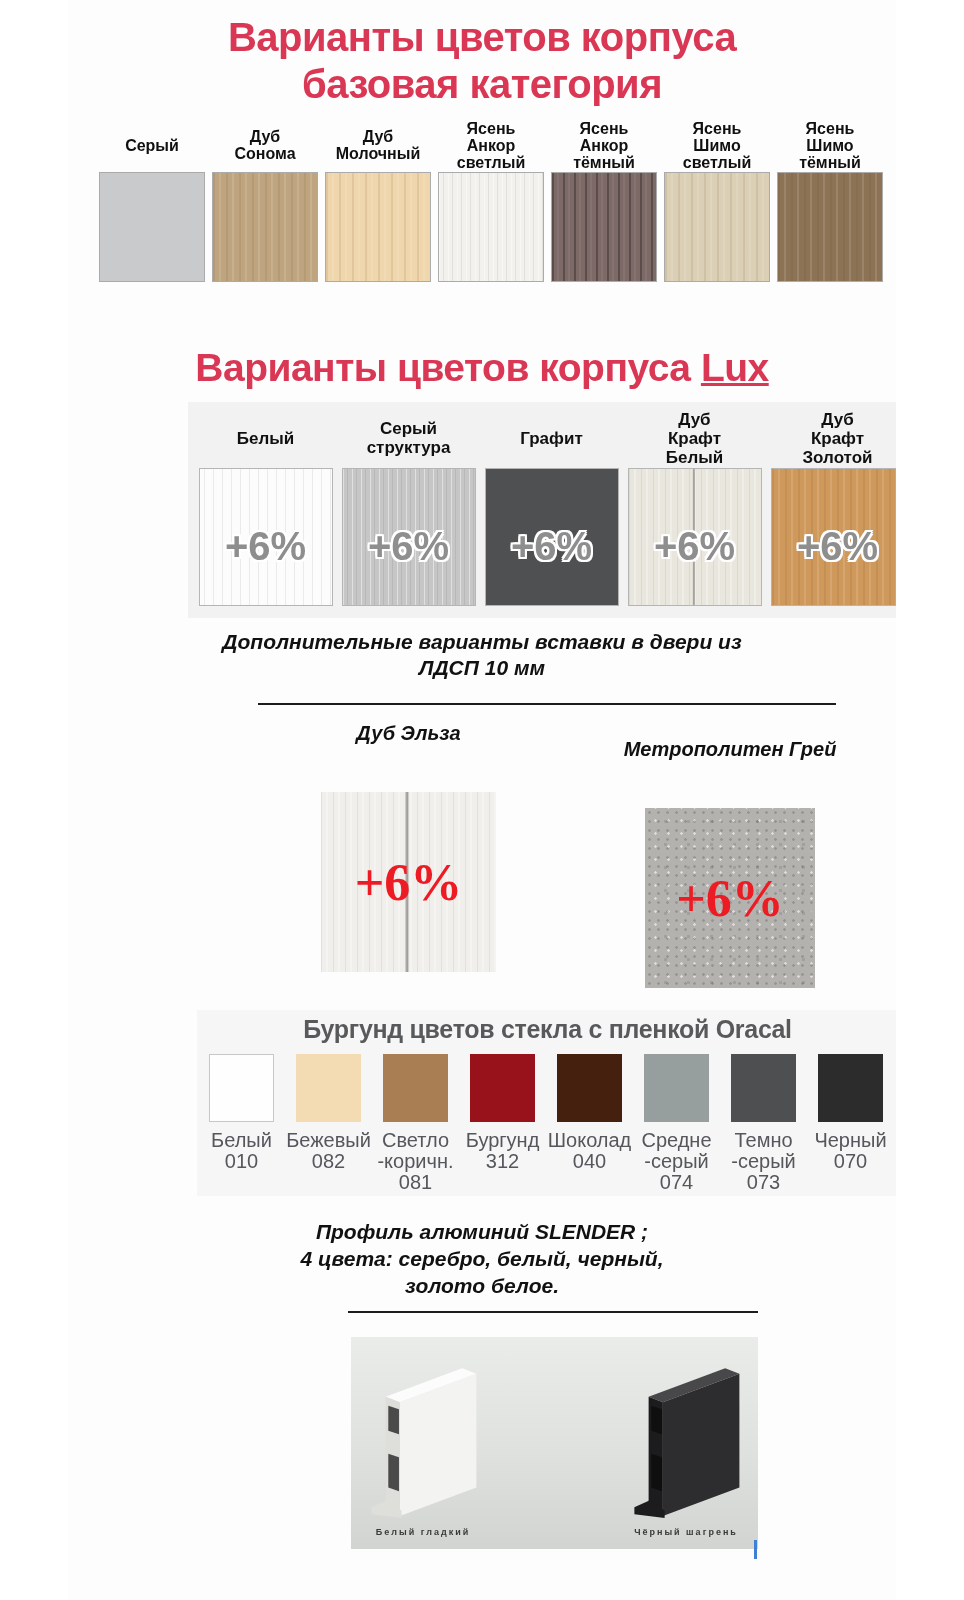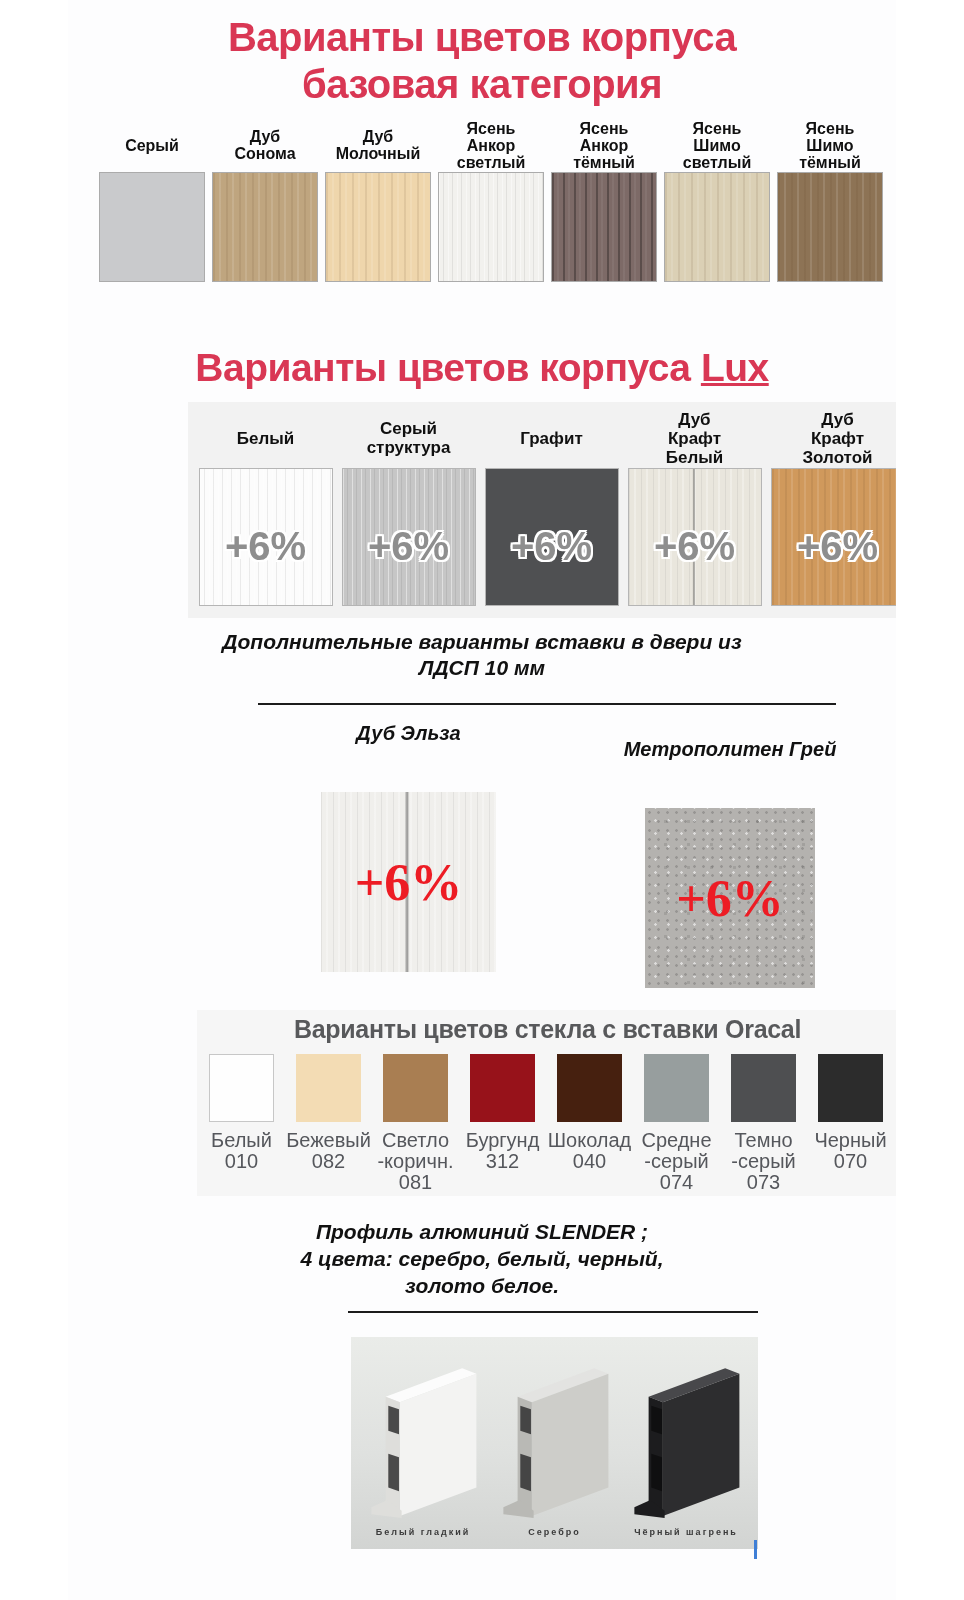--- a/index.html
+++ b/index.html
@@ -196,21 +196,21 @@
     </div>
   </div>
   <div id="insert-metro" class="insert-col">
     <div class="lbl">Метрополитен Грей</div>
     <div class="sw tex-concrete" style="background-color: rgb(180, 178, 175);">
       <span class="plus6-red" style="color: rgb(237, 28, 36);">+6%</span>
     </div>
   </div>
 
   <div id="oracal-panel">
-    <div id="oracal-title">Варианты цветов стекла с вставки Oracal</div>
+    <div id="oracal-title">Бургунд цветов стекла с пленкой Oracal</div>
     <div id="oracal-row">
       <div class="col">
         <div class="chip" style="background-color: rgb(254, 254, 254);"></div>
         <div class="lbl">Белый
 010</div>
       </div>
       <div class="col">
         <div class="chip" style="background-color: rgb(243, 220, 180);"></div>
         <div class="lbl">Бежевый
 082</div>
@@ -263,31 +263,20 @@
         <polygon points="40,62 126,30 126,158 40,190" fill="#f3f3f2"></polygon>
         <polygon points="24,56 40,62 40,190 24,184" fill="#dededb"></polygon>
         <polygon points="27,66 39,70 39,98 27,94" fill="#4a4a4a"></polygon>
         <polygon points="27,120 39,124 39,162 27,158" fill="#4a4a4a"></polygon>
         <polygon points="8,180 26,172 42,184 42,192 8,188" fill="#dededb"></polygon>
       </svg>
       <div class="profile-lbl">Белый гладкий</div>
     </div>
     <div class="profile-col">
       <svg width="124" height="178" viewBox="0 0 132 200">
-        <polygon points="24,56 40,62 126,30 110,24" fill="#e3e3e1"></polygon>
-        <polygon points="40,62 126,30 126,158 40,190" fill="#cdcdc9"></polygon>
-        <polygon points="24,56 40,62 40,190 24,184" fill="#b9b9b5"></polygon>
-        <polygon points="27,66 39,70 39,98 27,94" fill="#454545"></polygon>
-        <polygon points="27,120 39,124 39,162 27,158" fill="#454545"></polygon>
-        <polygon points="8,180 26,172 42,184 42,192 8,188" fill="#b9b9b5"></polygon>
-      </svg>
-      <div class="profile-lbl">Серебро</div>
-    </div>
-    <div class="profile-col">
-      <svg width="124" height="178" viewBox="0 0 132 200">
         <polygon points="24,56 40,62 126,30 110,24" fill="#48484b"></polygon>
         <polygon points="40,62 126,30 126,158 40,190" fill="#2d2d2f"></polygon>
         <polygon points="24,56 40,62 40,190 24,184" fill="#1c1c1e"></polygon>
         <polygon points="27,66 39,70 39,98 27,94" fill="#0f0f10"></polygon>
         <polygon points="27,120 39,124 39,162 27,158" fill="#0f0f10"></polygon>
         <polygon points="8,180 26,172 42,184 42,192 8,188" fill="#1c1c1e"></polygon>
       </svg>
       <div class="profile-lbl">Чёрный шагрень</div>
     </div>
   </div>

